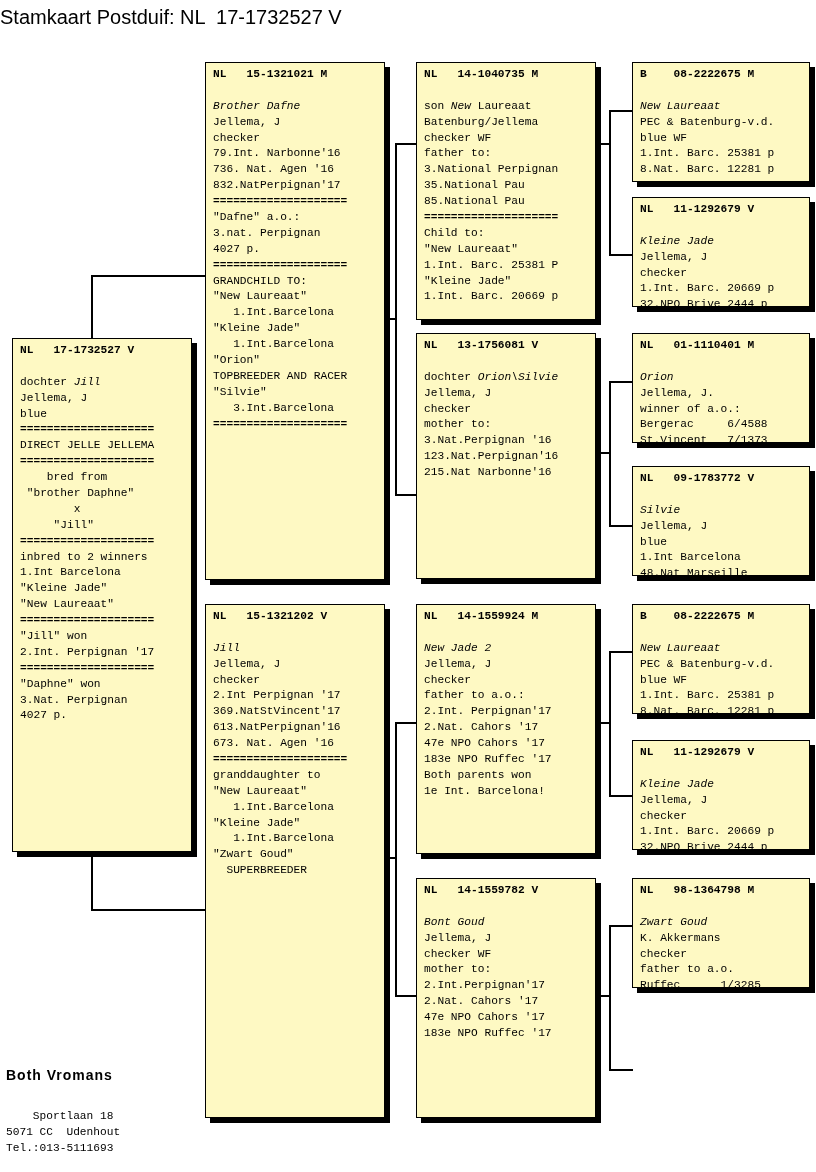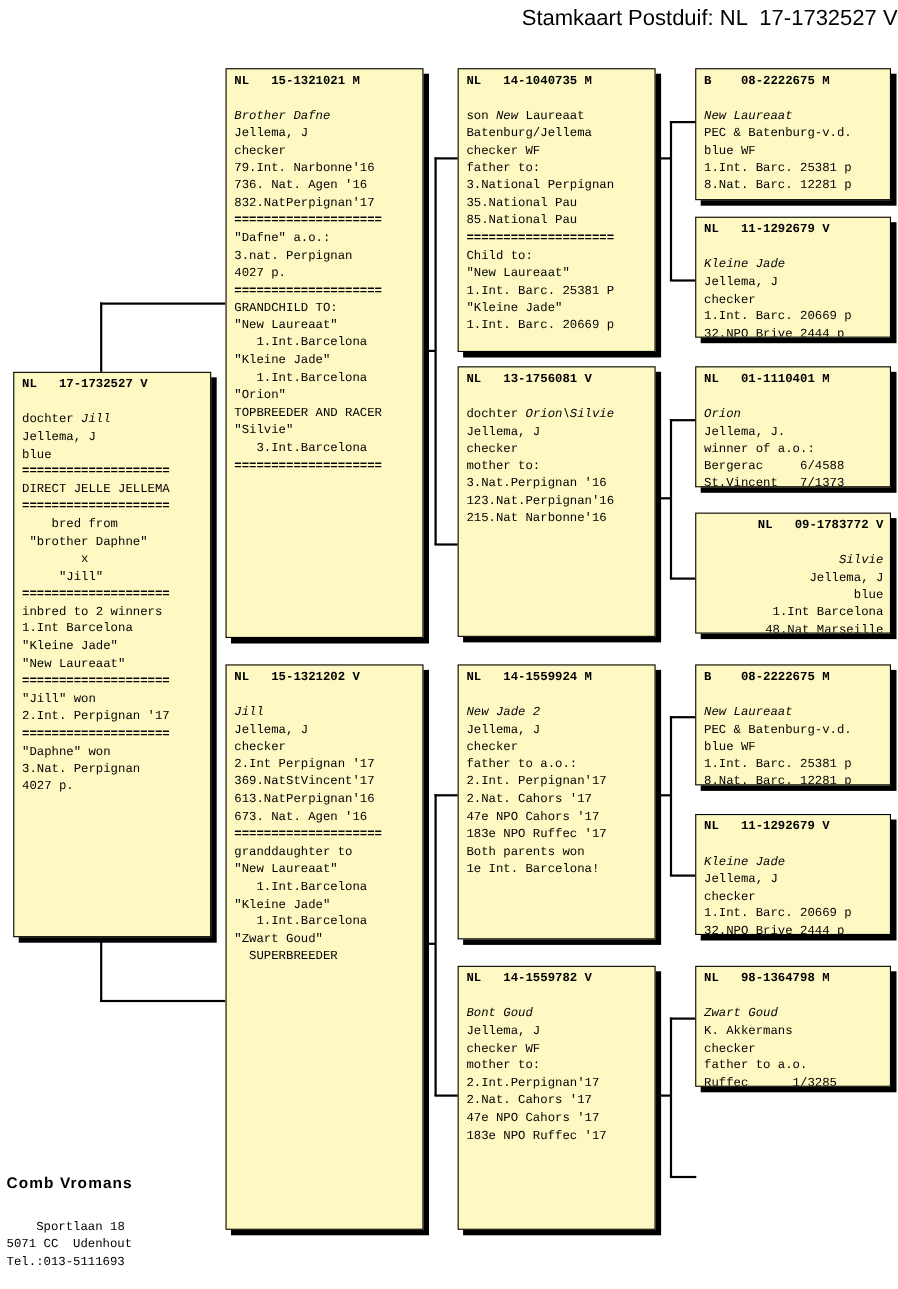--- a/index.html
+++ b/index.html
@@ -8,21 +8,21 @@
     background:#ffffff;
     font-family:"Liberation Mono","DejaVu Sans Mono",monospace;
     position:relative;
     overflow:hidden;
   }
   #page{position:absolute;left:0;top:0;width:816px;height:1172px;}
 
   
   .title{
     position:absolute;left:0;top:6px;width:816px;
-    text-align:right;
+    text-align:left;
     font-family:"Liberation Sans","DejaVu Sans",sans-serif;
     font-size:20px;font-weight:400;color:#000;
     letter-spacing:0px;
     white-space:pre;
   }
 
   
   .card{
     position:absolute;
     background:#fef9c3;
@@ -112,27 +112,27 @@
   <div class="card" style="left:205px;top:604px;width:180px;height:514px;"><span class="ln ring">NL   15-1321202 V</span><span class="ln"> </span><span class="ln"><span class="nm">Jill</span></span><span class="ln"><span>Jellema, J</span></span><span class="ln"><span>checker</span></span><span class="ln"><span>2.Int Perpignan '17</span></span><span class="ln"><span>369.NatStVincent'17</span></span><span class="ln"><span>613.NatPerpignan'16</span></span><span class="ln"><span>673. Nat. Agen '16</span></span><span class="ln"><span class="sep">====================</span></span><span class="ln"><span>granddaughter to</span></span><span class="ln"><span>"New Laureaat"</span></span><span class="ln"><span>   1.Int.Barcelona</span></span><span class="ln"><span>"Kleine Jade"</span></span><span class="ln"><span>   1.Int.Barcelona</span></span><span class="ln"><span>"Zwart Goud"</span></span><span class="ln"><span>  SUPERBREEDER</span></span></div>
 
   <div class="card" style="left:416px;top:62px;width:180px;height:258px;"><span class="ln ring">NL   14-1040735 M</span><span class="ln"> </span><span class="ln"><span>son </span><span class="nm">New</span><span> Laureaat</span></span><span class="ln"><span>Batenburg/Jellema</span></span><span class="ln"><span>checker WF</span></span><span class="ln"><span>father to:</span></span><span class="ln"><span>3.National Perpignan</span></span><span class="ln"><span>35.National Pau</span></span><span class="ln"><span>85.National Pau</span></span><span class="ln"><span class="sep">====================</span></span><span class="ln"><span>Child to:</span></span><span class="ln"><span>"New Laureaat"</span></span><span class="ln"><span>1.Int. Barc. 25381 P</span></span><span class="ln"><span>"Kleine Jade"</span></span><span class="ln"><span>1.Int. Barc. 20669 p</span></span></div>
   <div class="card" style="left:416px;top:333px;width:180px;height:246px;"><span class="ln ring">NL   13-1756081 V</span><span class="ln"> </span><span class="ln"><span>dochter </span><span class="nm">Orion\Silvie</span></span><span class="ln"><span>Jellema, J</span></span><span class="ln"><span>checker</span></span><span class="ln"><span>mother to:</span></span><span class="ln"><span>3.Nat.Perpignan '16</span></span><span class="ln"><span>123.Nat.Perpignan'16</span></span><span class="ln"><span>215.Nat Narbonne'16</span></span></div>
   <div class="card" style="left:416px;top:604px;width:180px;height:250px;"><span class="ln ring">NL   14-1559924 M</span><span class="ln"> </span><span class="ln"><span class="nm">New Jade 2</span></span><span class="ln"><span>Jellema, J</span></span><span class="ln"><span>checker</span></span><span class="ln"><span>father to a.o.:</span></span><span class="ln"><span>2.Int. Perpignan'17</span></span><span class="ln"><span>2.Nat. Cahors '17</span></span><span class="ln"><span>47e NPO Cahors '17</span></span><span class="ln"><span>183e NPO Ruffec '17</span></span><span class="ln"><span>Both parents won</span></span><span class="ln"><span>1e Int. Barcelona!</span></span></div>
   <div class="card" style="left:416px;top:878px;width:180px;height:240px;"><span class="ln ring">NL   14-1559782 V</span><span class="ln"> </span><span class="ln"><span class="nm">Bont Goud</span></span><span class="ln"><span>Jellema, J</span></span><span class="ln"><span>checker WF</span></span><span class="ln"><span>mother to:</span></span><span class="ln"><span>2.Int.Perpignan'17</span></span><span class="ln"><span>2.Nat. Cahors '17</span></span><span class="ln"><span>47e NPO Cahors '17</span></span><span class="ln"><span>183e NPO Ruffec '17</span></span></div>
 
   <div class="card" style="left:632px;top:62px;width:178px;height:120px;"><span class="ln ring">B    08-2222675 M</span><span class="ln"> </span><span class="ln"><span class="nm">New Laureaat</span></span><span class="ln"><span>PEC &amp; Batenburg-v.d.</span></span><span class="ln"><span>blue WF</span></span><span class="ln"><span>1.Int. Barc. 25381 p</span></span><span class="ln"><span>8.Nat. Barc. 12281 p</span></span></div>
   <div class="card" style="left:632px;top:197px;width:178px;height:110px;"><span class="ln ring">NL   11-1292679 V</span><span class="ln"> </span><span class="ln"><span class="nm">Kleine Jade</span></span><span class="ln"><span>Jellema, J</span></span><span class="ln"><span>checker</span></span><span class="ln"><span>1.Int. Barc. 20669 p</span></span><span class="ln"><span>32.NPO Brive 2444 p</span></span></div>
   <div class="card" style="left:632px;top:333px;width:178px;height:110px;"><span class="ln ring">NL   01-1110401 M</span><span class="ln"> </span><span class="ln"><span class="nm">Orion</span></span><span class="ln"><span>Jellema, J.</span></span><span class="ln"><span>winner of a.o.:</span></span><span class="ln"><span>Bergerac     6/4588</span></span><span class="ln"><span>St.Vincent   7/1373</span></span></div>
-  <div class="card" style="left:632px;top:466px;width:178px;height:110px;text-align:right;"><span class="ln ring">NL   09-1783772 V</span><span class="ln"> </span><span class="ln"><span class="nm">Silvie</span></span><span class="ln"><span>Jellema, J</span></span><span class="ln"><span>blue</span></span><span class="ln"><span>1.Int Barcelona</span></span><span class="ln"><span>48.Nat Marseille</span></span></div>
+  <div class="card" style="left:632px;top:466px;width:178px;height:110px;"><span class="ln ring">NL   09-1783772 V</span><span class="ln"> </span><span class="ln"><span class="nm">Silvie</span></span><span class="ln"><span>Jellema, J</span></span><span class="ln"><span>blue</span></span><span class="ln"><span>1.Int Barcelona</span></span><span class="ln"><span>48.Nat Marseille</span></span></div>
   <div class="card" style="left:632px;top:604px;width:178px;height:110px;"><span class="ln ring">B    08-2222675 M</span><span class="ln"> </span><span class="ln"><span class="nm">New Laureaat</span></span><span class="ln"><span>PEC &amp; Batenburg-v.d.</span></span><span class="ln"><span>blue WF</span></span><span class="ln"><span>1.Int. Barc. 25381 p</span></span><span class="ln"><span>8.Nat. Barc. 12281 p</span></span></div>
   <div class="card" style="left:632px;top:740px;width:178px;height:110px;"><span class="ln ring">NL   11-1292679 V</span><span class="ln"> </span><span class="ln"><span class="nm">Kleine Jade</span></span><span class="ln"><span>Jellema, J</span></span><span class="ln"><span>checker</span></span><span class="ln"><span>1.Int. Barc. 20669 p</span></span><span class="ln"><span>32.NPO Brive 2444 p</span></span></div>
   <div class="card" style="left:632px;top:878px;width:178px;height:110px;"><span class="ln ring">NL   98-1364798 M</span><span class="ln"> </span><span class="ln"><span class="nm">Zwart Goud</span></span><span class="ln"><span>K. Akkermans</span></span><span class="ln"><span>checker</span></span><span class="ln"><span>father to a.o.</span></span><span class="ln"><span>Ruffec      1/3285</span></span></div>
 
   <div class="owner">
-    <span class="who">Comb Vromans</span>
+    <span class="who">Both Vromans</span>
     <span>Sportlaan 18</span>
 <span>5071 CC  Udenhout</span>
 <span>Tel.:013-5111693</span>
     
   </div>
 
   <div class="credit">30-03-2022    Compuclub © Comb Vromans</div>
 
 </div>
 

